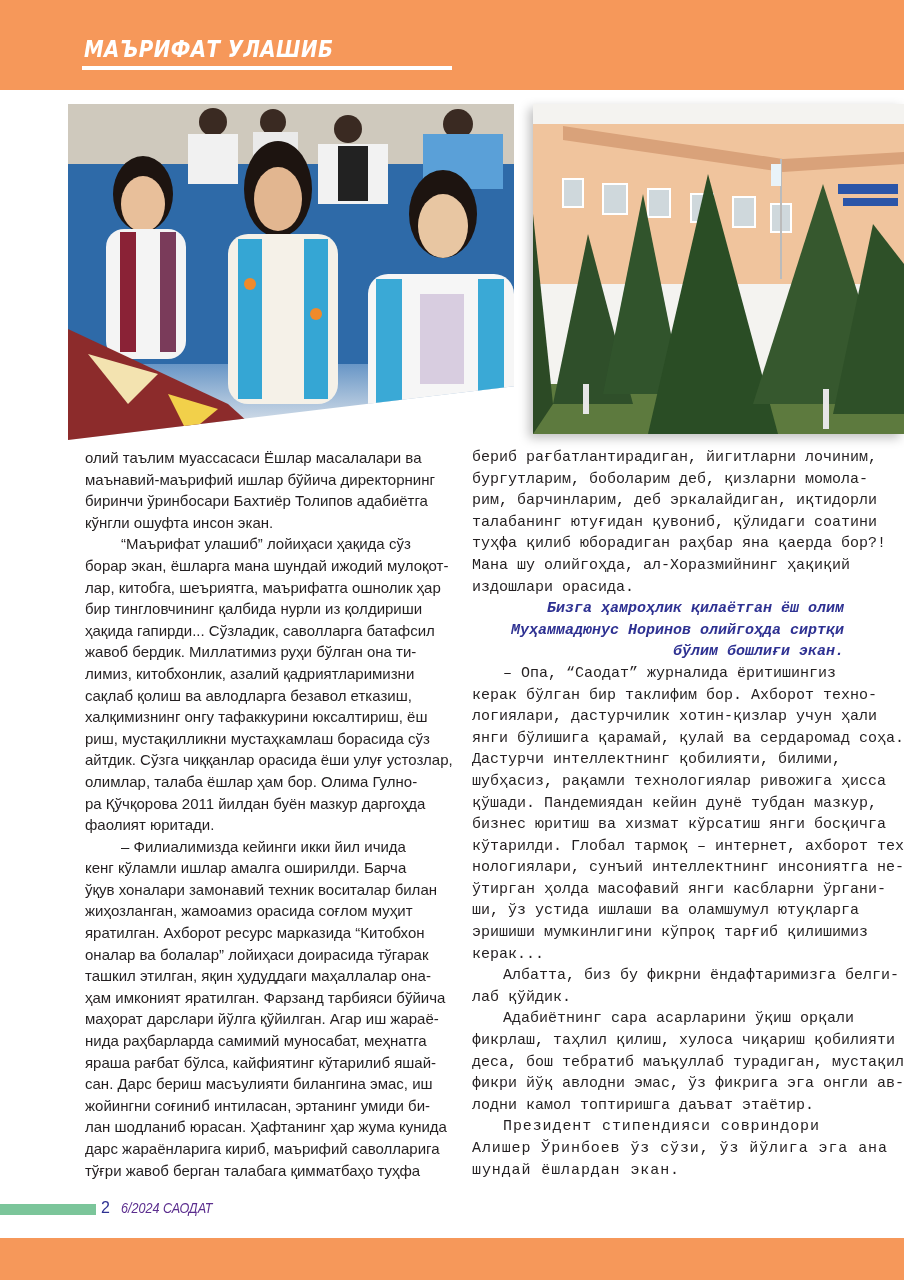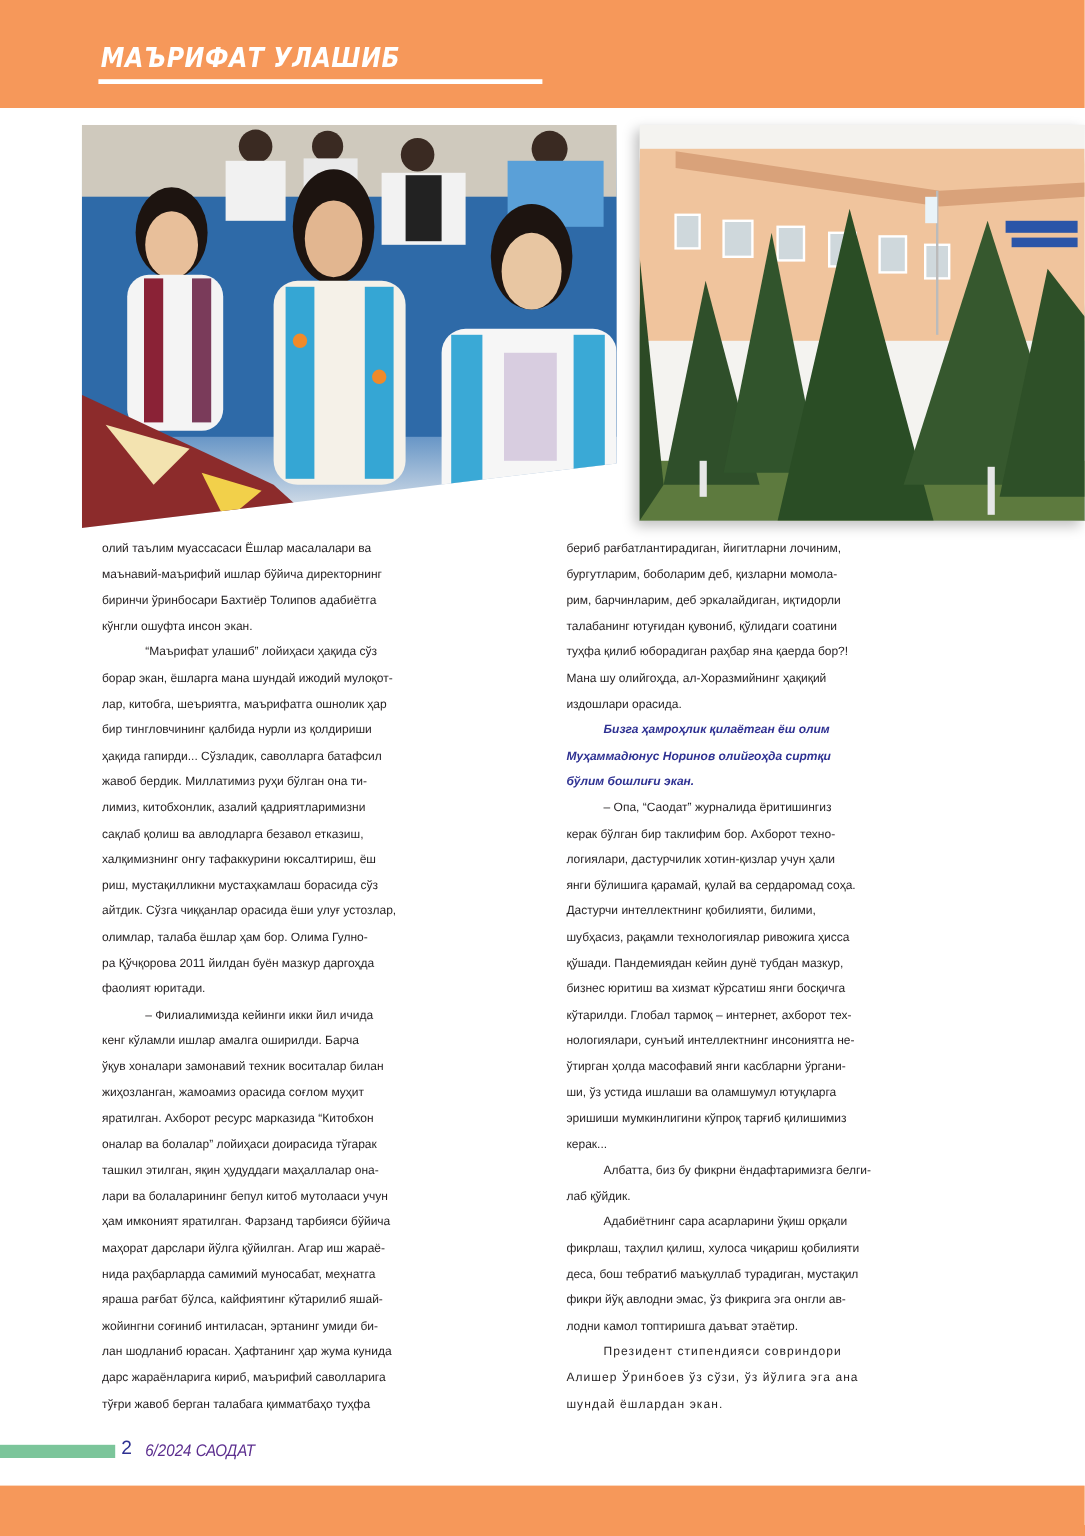--- a/index.html
+++ b/index.html
@@ -36,30 +36,30 @@
     position: absolute; left: 533px; top: 104px; width: 371px; height: 330px;
     overflow: hidden;
     box-shadow: -4px 4px 10px rgba(0,0,0,0.25);
     background: linear-gradient(180deg, #eef0ef 0%, #f4f2ee 8%, #f1c9a5 10%, #f0c59e 45%, #3b5a2c 50%, #31512a 100%);
   }
   .photo-left svg, .photo-right svg { position: absolute; left: 0; top: 0; }
 
   
   .col {
     position: absolute; top: 447px;
-    font-size: 10px; line-height: 21.6px;
+    font-size: 15px; line-height: 21.6px;
     color: #231f20;
   }
   .col-left { left: 85px; width: 372px; }
-  .col-right { left: 472px; width: 372px; }
+  .col-right { left: 472px; width: 372px; font-family: Liberation Mono, monospace; }
   .line { display: block; white-space: nowrap; }
   .indent { padding-left: 36px; }
   .indent-sm { padding-left: 31px; }
   .highlight {
-    color: #2e3192; font-weight: bold; font-style: italic;
+    color: #2e3192; font-weight: bold; font-style: italic; text-align: right;
   }
   .spaced { letter-spacing: 0.9px; }
 
   
   .footer-bar {
     position: absolute; left: 0; top: 1204px; width: 96px; height: 11px;
     background: #7bc59a;
   }
   .page-number {
     position: absolute; left: 101px; top: 1199px;
@@ -170,25 +170,25 @@
   <span class="line">олимлар, талаба ёшлар ҳам бор. Олима  Гулно-</span>
   <span class="line">ра Қўчқорова 2011 йилдан буён мазкур даргоҳда</span>
   <span class="line">фаолият юритади.</span>
   <span class="line indent">–  Филиалимизда кейинги икки йил ичида</span>
   <span class="line">кенг кўламли ишлар амалга оширилди. Барча</span>
   <span class="line">ўқув хоналари замонавий техник воситалар билан</span>
   <span class="line">жиҳозланган, жамоамиз орасида соғлом муҳит</span>
   <span class="line">яратилган. Ахборот ресурс марказида “Китобхон</span>
   <span class="line">оналар ва болалар” лойиҳаси доирасида  тўгарак</span>
   <span class="line">ташкил этилган, яқин ҳудуддаги маҳаллалар она-</span>
-  <span class="line">лари ва болаларининг бепул китоб мутолааси учун</span>
   <span class="line">ҳам имконият яратилган. Фарзанд тарбияси бўйича</span>
   <span class="line">маҳорат дарслари йўлга қўйилган. Агар иш жараё-</span>
   <span class="line">нида  раҳбарларда самимий муносабат, меҳнатга</span>
   <span class="line">яраша рағбат бўлса, кайфиятинг кўтарилиб яшай-</span>
+  <span class="line">сан. Дарс бериш масъулияти билангина эмас, иш</span>
   <span class="line">жойингни соғиниб интиласан, эртанинг умиди би-</span>
   <span class="line">лан шодланиб юрасан. Ҳафтанинг ҳар жума кунида</span>
   <span class="line">дарс жараёнларига кириб, маърифий саволларига</span>
   <span class="line">тўғри жавоб берган талабага қимматбаҳо туҳфа</span>
 </div>
 
 <div class="col col-right">
   <span class="line">бериб  рағбатлантирадиган, йигитларни лочиним,</span>
   <span class="line">бургутларим, боболарим деб, қизларни момола-</span>
   <span class="line">рим, барчинларим, деб эркалайдиган, иқтидорли</span>

